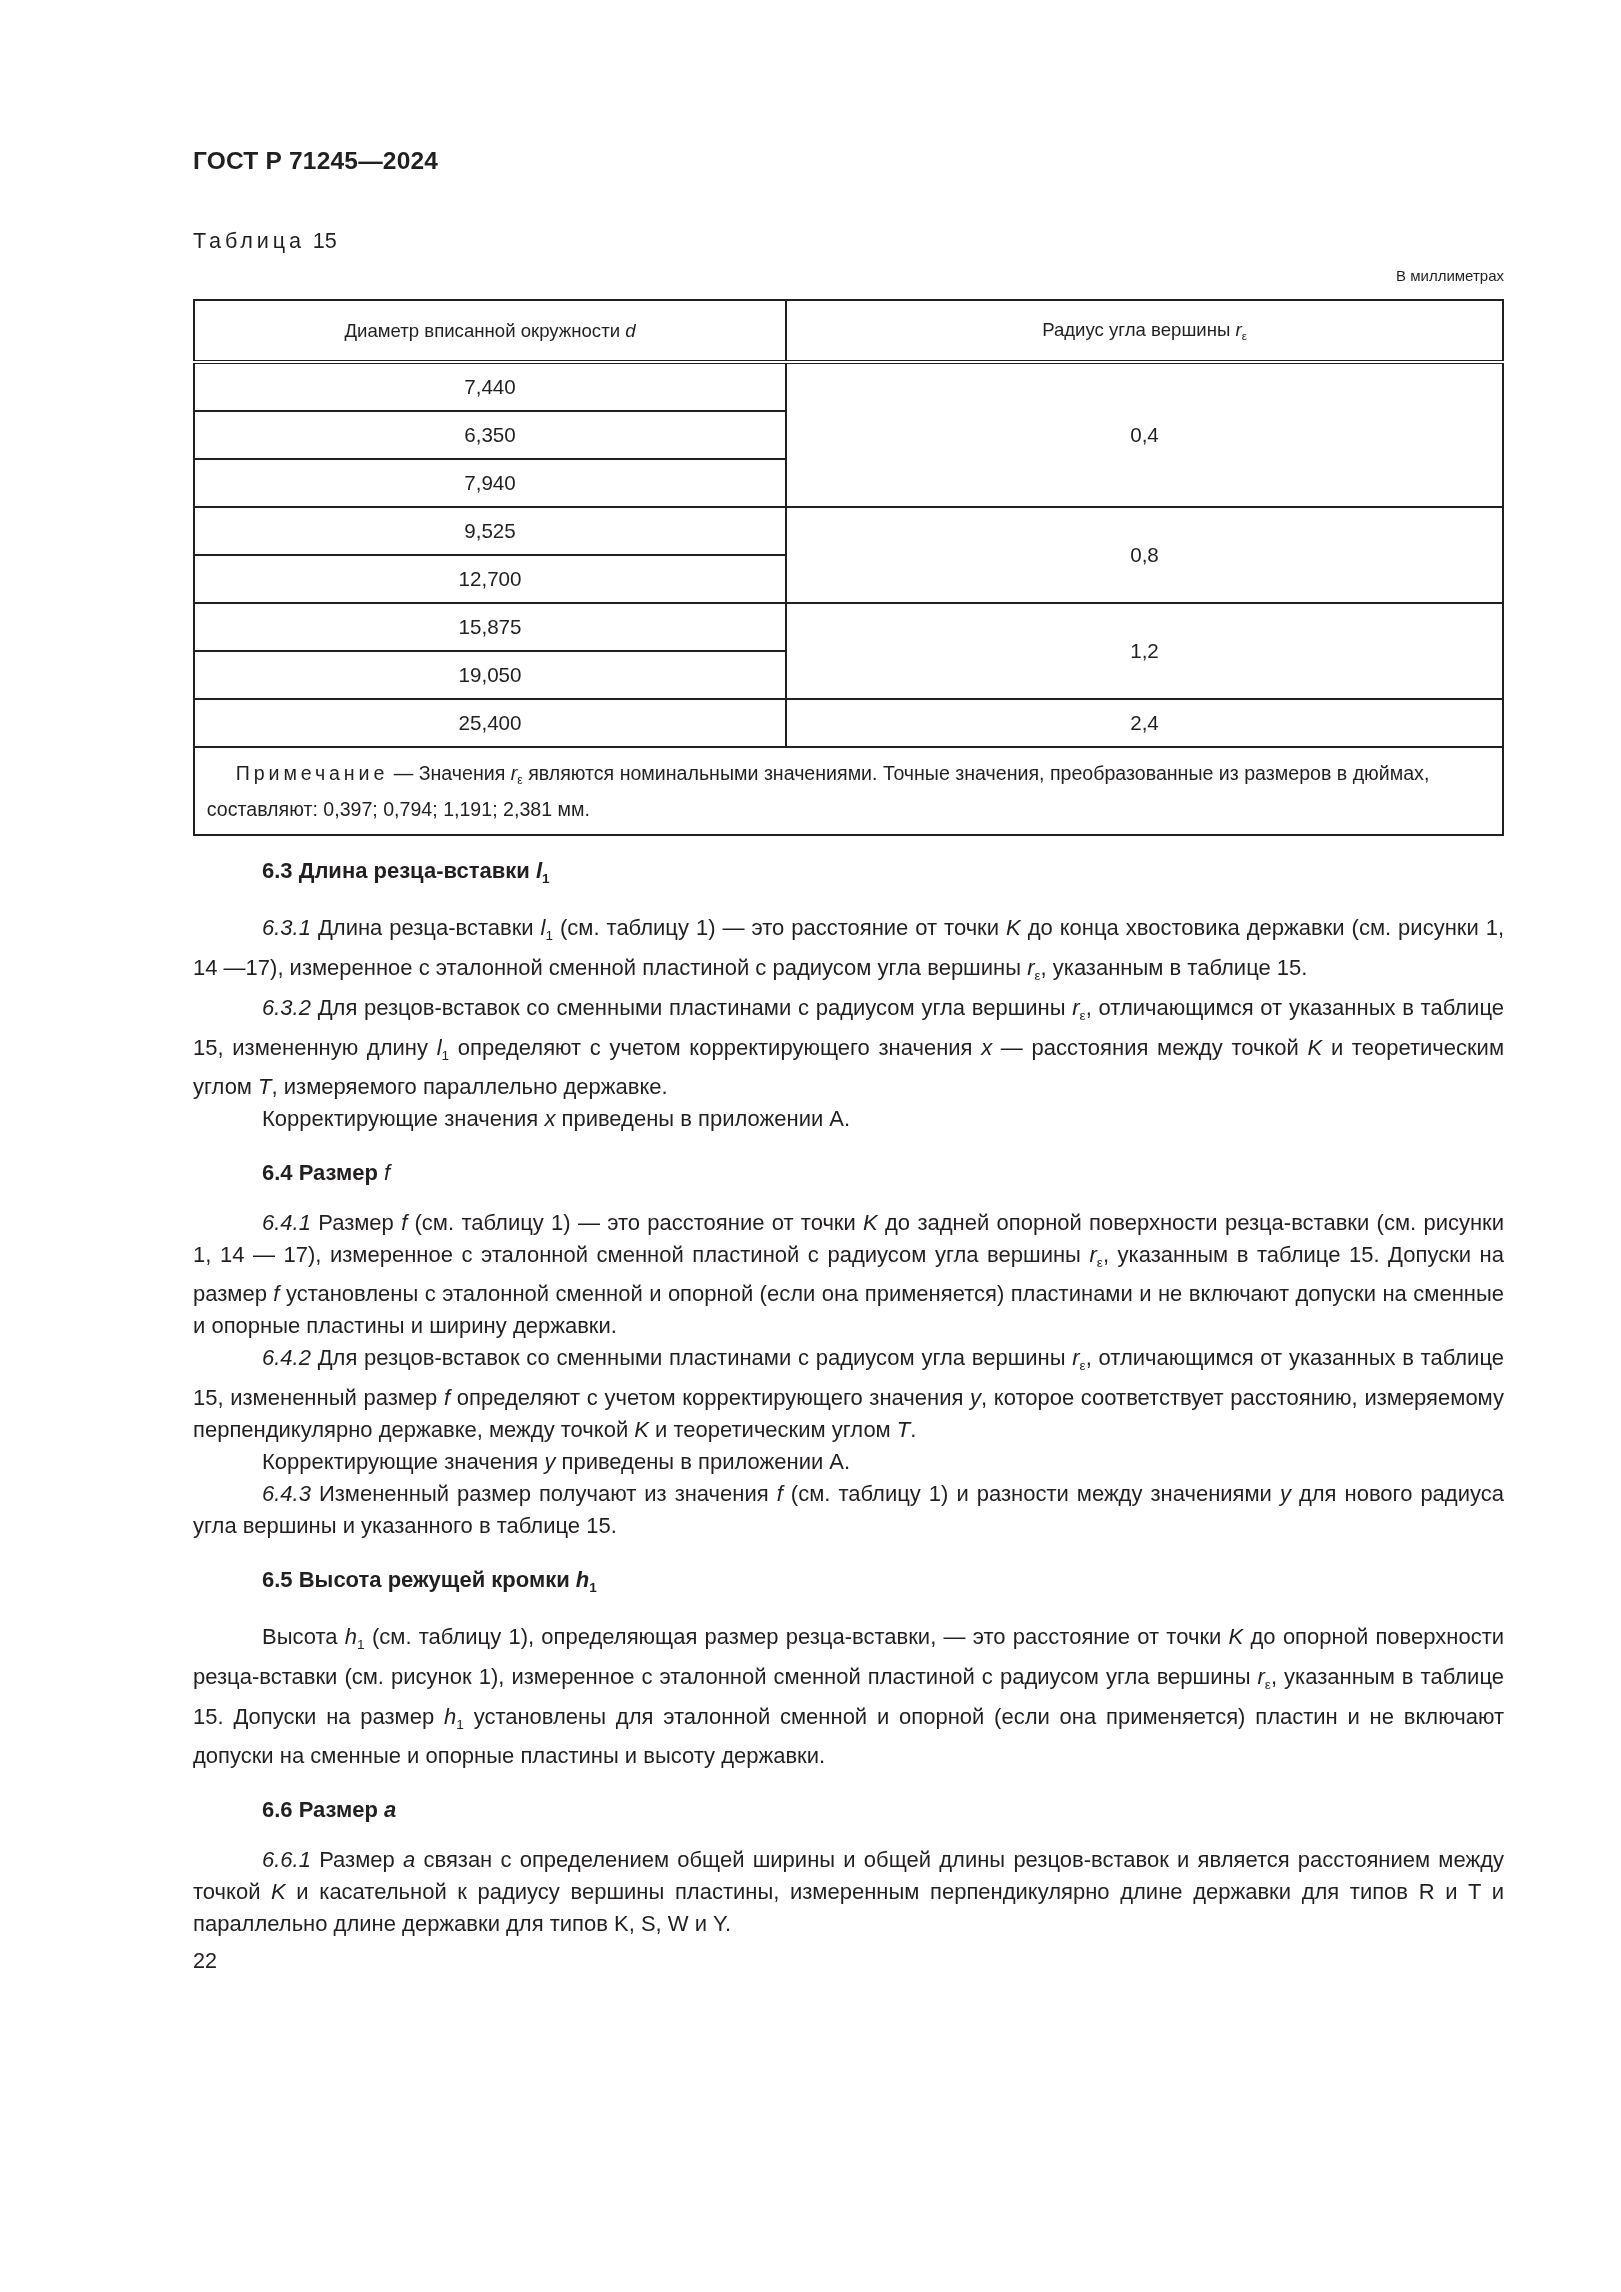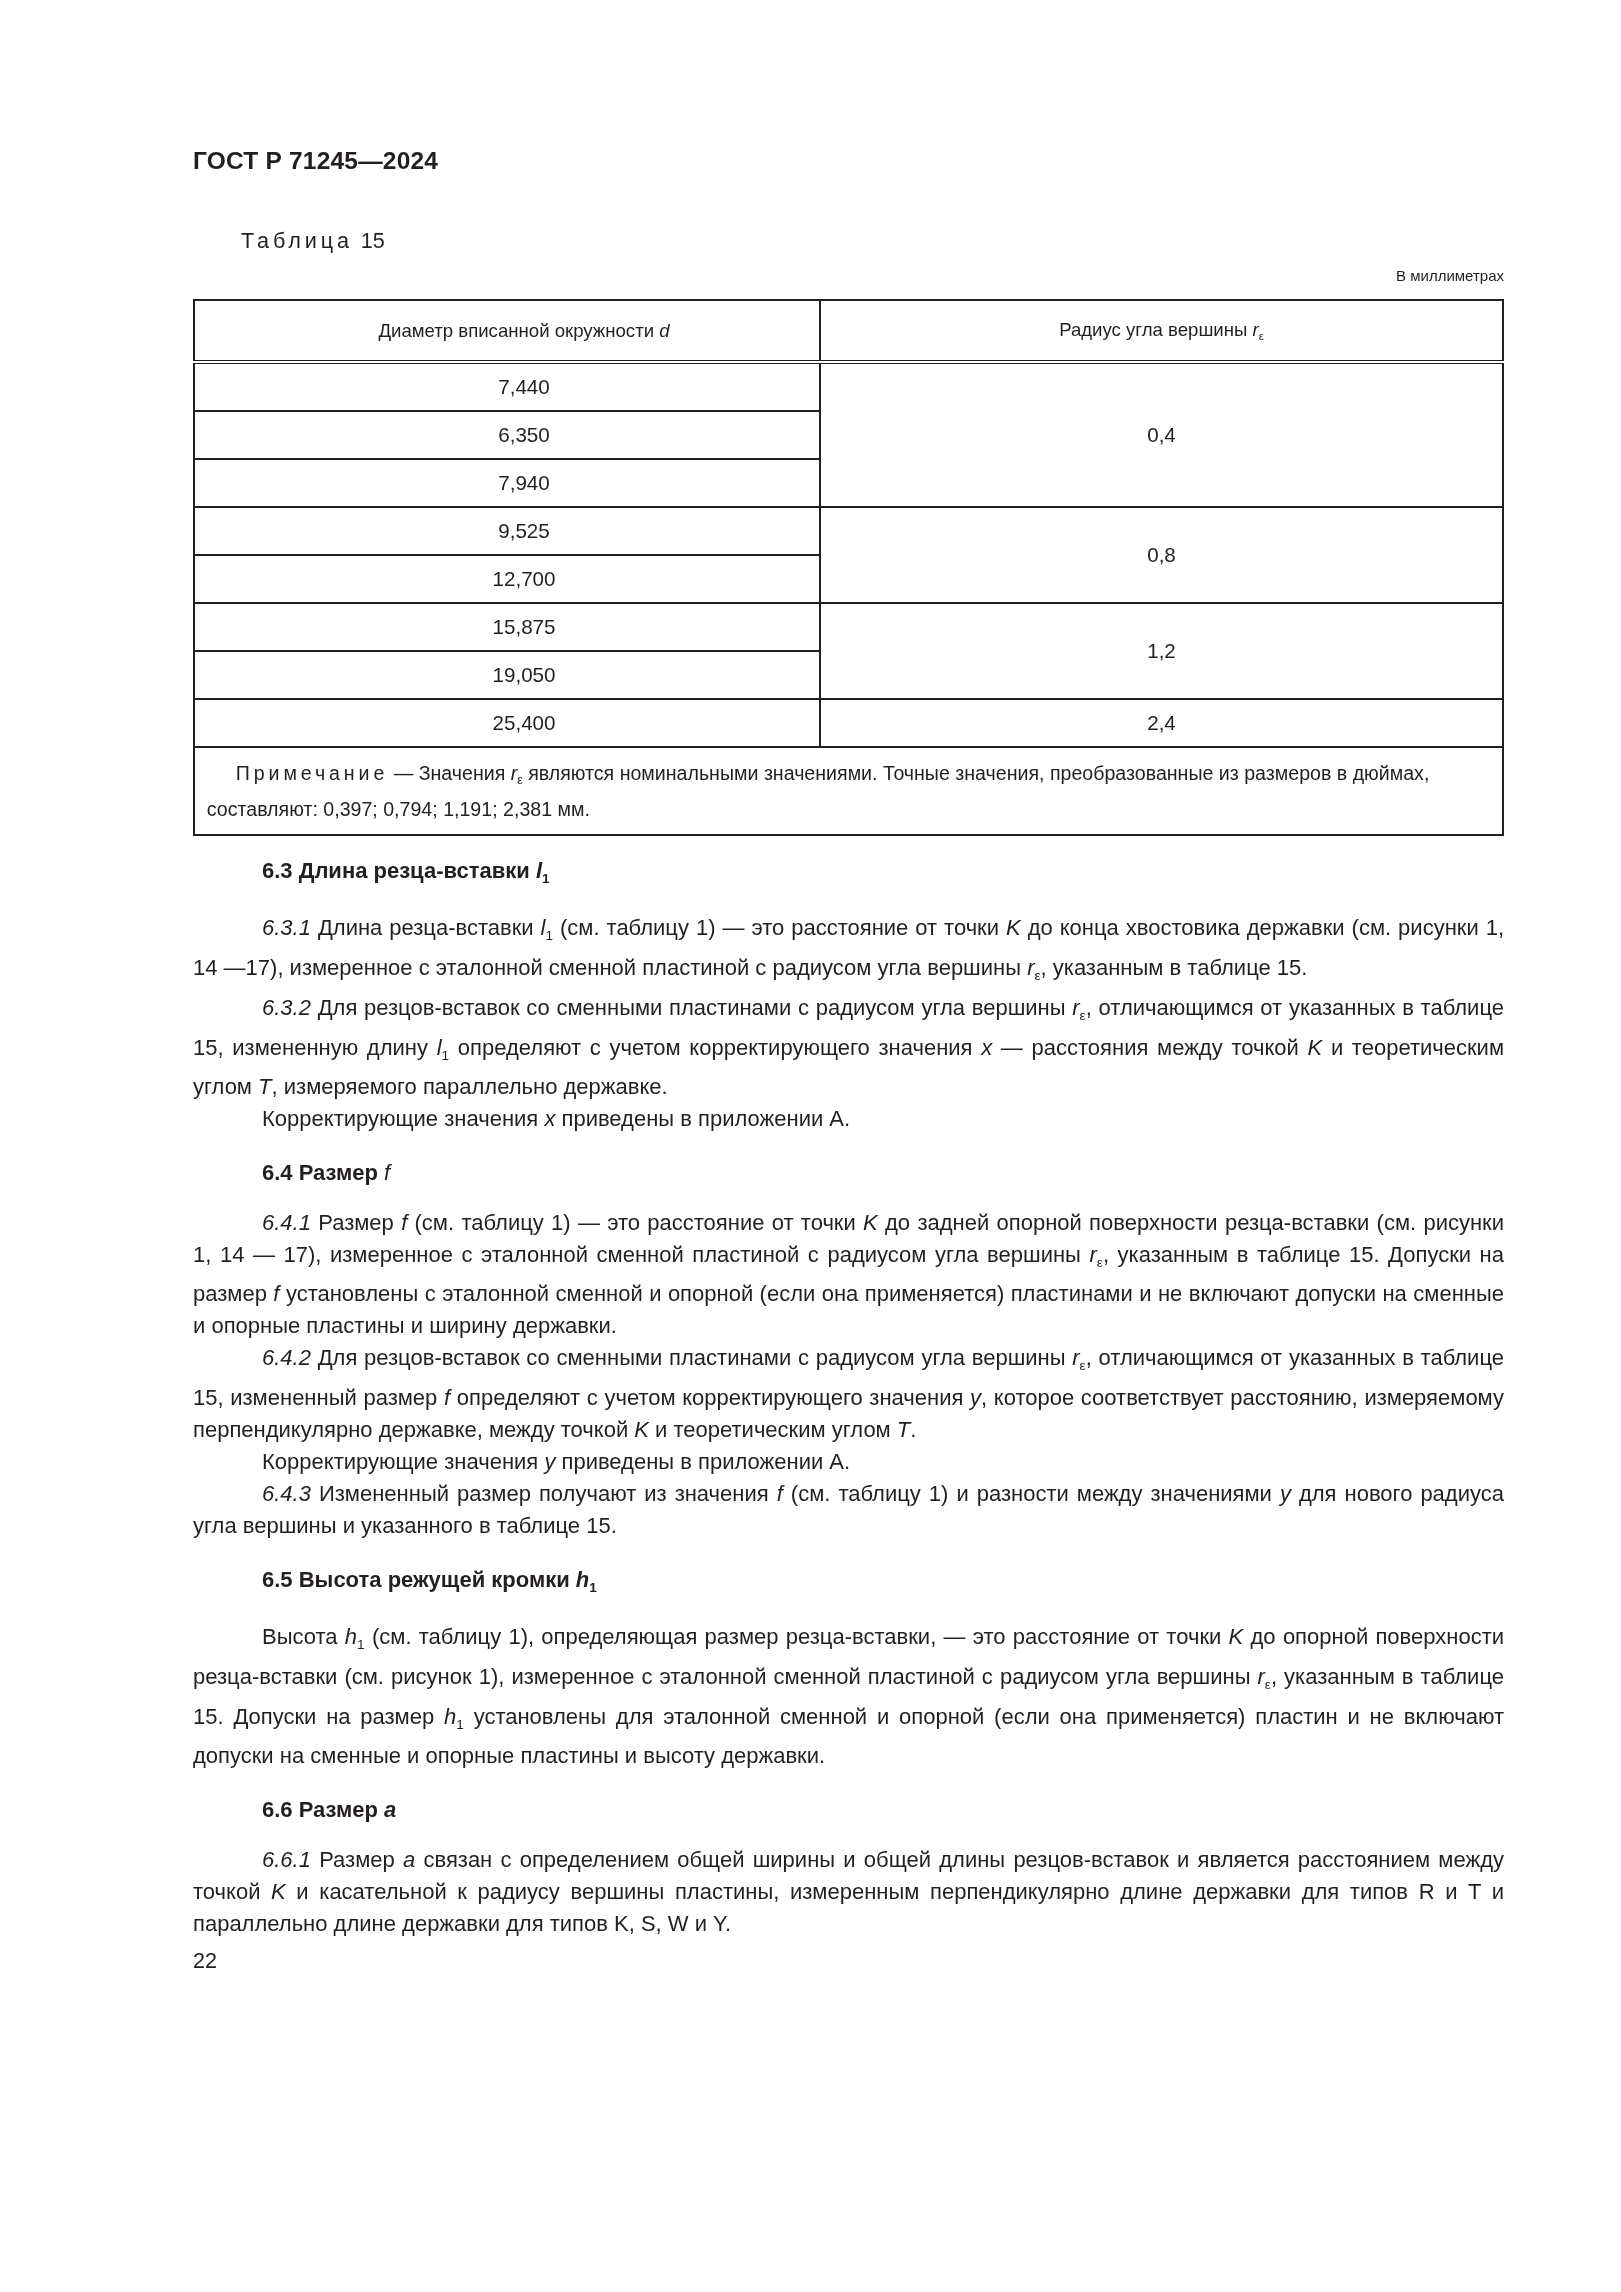--- a/index.html
+++ b/index.html
@@ -7,37 +7,37 @@
     width: 1621px; height: 2293px; position: relative; overflow: hidden;
     font-family: "Liberation Sans", "DejaVu Sans", sans-serif;
     color: #231f20;
   }
   .page-header {
     position: absolute; left: 193px; top: 147px;
     font-weight: bold; font-size: 24.5px; letter-spacing: 0.2px;
   }
   .table-caption {
     position: absolute; left: 193px; top: 228px;
-    font-size: 21.6px; letter-spacing: 3.9px; margin-left: 48px;
+    font-size: 21.6px; letter-spacing: 3.9px;
   }
   .table-caption .num { letter-spacing: 0; margin-left: 7.8px; }
   .units {
     position: absolute; right: 117px; top: 267px;
     font-size: 15px;
   }
   table.data {
     position: absolute; left: 193px; top: 299px; width: 1311px;
     border-collapse: collapse; font-size: 20.6px;
   }
   table.data td {
     border: 2px solid #231f20; text-align: center; padding: 0; height: 46px;
   }
   table.data tr.head td { height: 59px; font-size: 18.6px; border-bottom: 4.9px double #231f20; }
   table.data td.c1 { width: 590px; }
-  table.data .outer-l { border-left-width: 2.9px; padding-left: 34px; }
+  table.data .outer-l { border-left-width: 2.9px; }
   table.data .outer-r { border-right-width: 2px; }
   table.data tr.head td { border-top-width: 2.9px; }
   table.data tr.note td {
     text-align: left; font-size: 19.6px; line-height: 28px; height: 74px;
     padding: 5.9px 13.7px 5.9px 11.8px; border-bottom-width: 2.9px;
   }
   .spaced { letter-spacing: 3.9px; }
   .sub { font-size: 0.62em; vertical-align: -0.35em; font-style: normal; }
   i { font-style: italic; }
 

